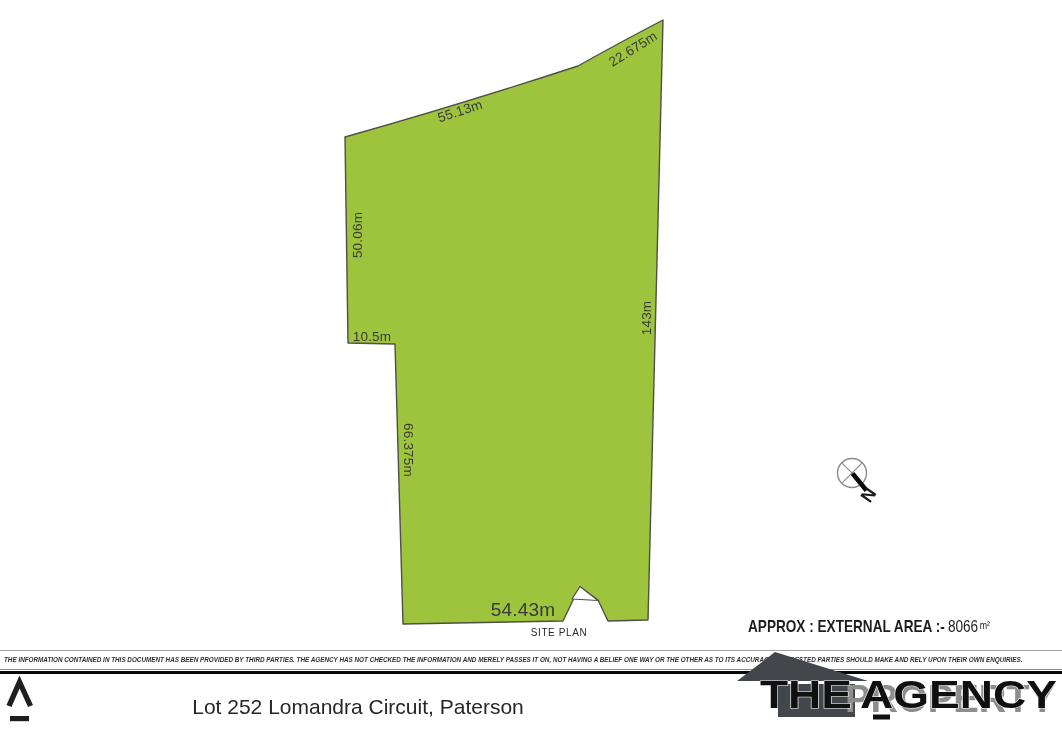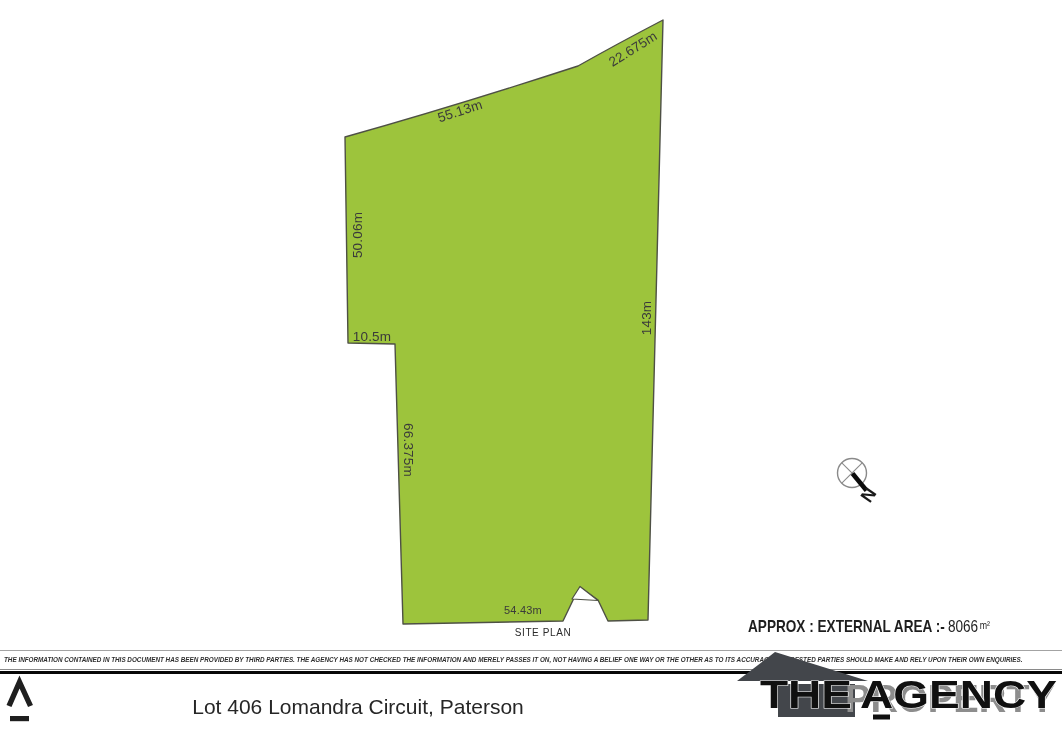--- a/index.html
+++ b/index.html
@@ -6,24 +6,24 @@
   #page{
     position:relative;width:1062px;height:730px;background:#ffffff;
     font-family:"Liberation Sans",sans-serif;overflow:hidden;
   }
   
   .dim{
     position:absolute;font-size:13.5px;color:#3a3a3a;white-space:nowrap;
     transform:translate(-50%,-50%) rotate(var(--r,0deg));
     font-family:"Liberation Sans",sans-serif;letter-spacing:.2px;
   }
-  .dim.big{font-size:11px;}
+  .dim.big{font-size:19px;}
   .caption{
     position:absolute;font-size:10px;color:#2a2a2a;letter-spacing:.6px;
-    transform:translate(-50%,-50%);white-space:nowrap;
+    transform:translate(-50%,-50%);white-space:nowrap;margin-left:16px;
   }
   
   .area-note{
     position:absolute;left:748px;top:617px;white-space:nowrap;color:#1e1e1e;
     font-size:17px;font-weight:600;transform:scaleX(.8);transform-origin:left center;
     letter-spacing:0px;
   }
   .area-note .val{font-weight:500;padding-left:4px;}
   .area-note .unit{font-size:11px;font-weight:500;vertical-align:3px;padding-left:2px;}
   
@@ -93,21 +93,21 @@
   <div id="rule-top" class="rule"></div>
   <div class="disclaimer">THE INFORMATION CONTAINED IN THIS DOCUMENT HAS BEEN PROVIDED BY THIRD PARTIES. THE AGENCY HAS NOT CHECKED THE INFORMATION AND MERELY PASSES IT ON, NOT HAVING A BELIEF ONE WAY OR THE OTHER AS TO ITS ACCURACY. INTERESTED PARTIES SHOULD MAKE AND RELY UPON THEIR OWN ENQUIRIES.</div>
   <div id="rule-mid" class="rule"></div>
   <div id="rule-bottom" class="rule"></div>
 
   <svg class="logo-left" width="42" height="54" viewBox="2 674 42 54">
     <path d="M 9,706 L 19.5,682 L 30.5,706" fill="none" stroke="#1f1f1f" stroke-width="5.4"></path>
     <rect x="10" y="716" width="19" height="5.2" fill="#1f1f1f"></rect>
   </svg>
 
-  <div class="footer-title">Lot 406 Lomandra Circuit, Paterson</div>
+  <div class="footer-title">Lot 252 Lomandra Circuit, Paterson</div>
 
   <svg class="logo-right" width="372" height="85" viewBox="690 645 372 85">
 
     <polygon points="737,681 775,652 868,681" fill="#43464b"></polygon>
     <rect x="778" y="684" width="77" height="33" fill="#43464b"></rect>
 
     <text x="845" y="712" font-size="38" font-weight="bold" fill="#8d8d8d" font-family="Liberation Sans, sans-serif" textLength="210" lengthAdjust="spacingAndGlyphs">PROPERTY</text>
 
     <text x="760" y="708" font-size="38" font-weight="bold" fill="#101010" font-family="Liberation Sans, sans-serif" stroke="#ffffff" stroke-width="1" paint-order="stroke" textLength="92" lengthAdjust="spacingAndGlyphs">THE</text>
     <text x="860" y="708" font-size="38" font-weight="bold" fill="#101010" font-family="Liberation Sans, sans-serif" stroke="#ffffff" stroke-width="1" paint-order="stroke" textLength="197" lengthAdjust="spacingAndGlyphs">AGENCY</text>

